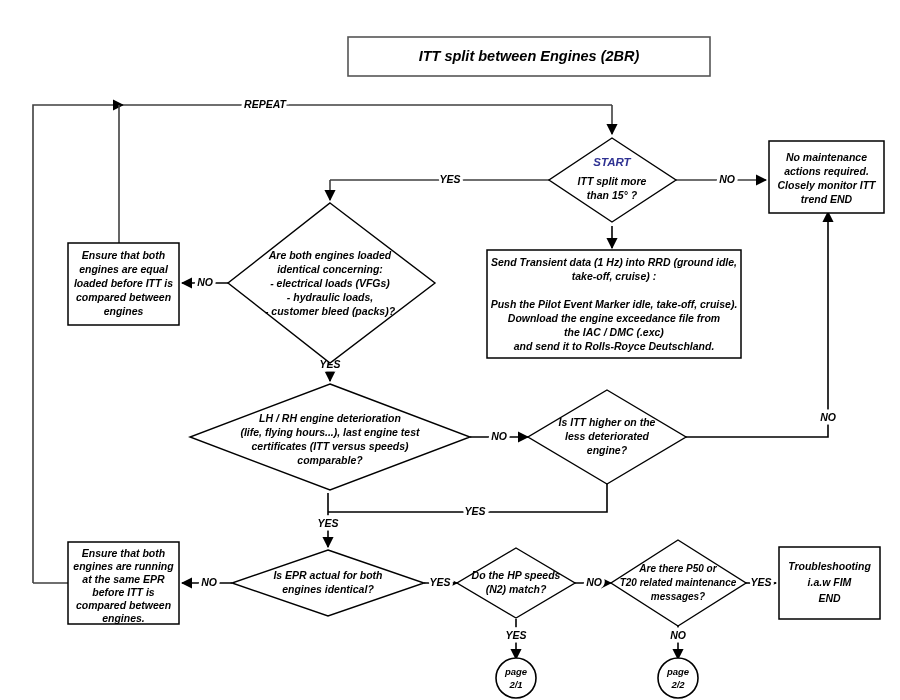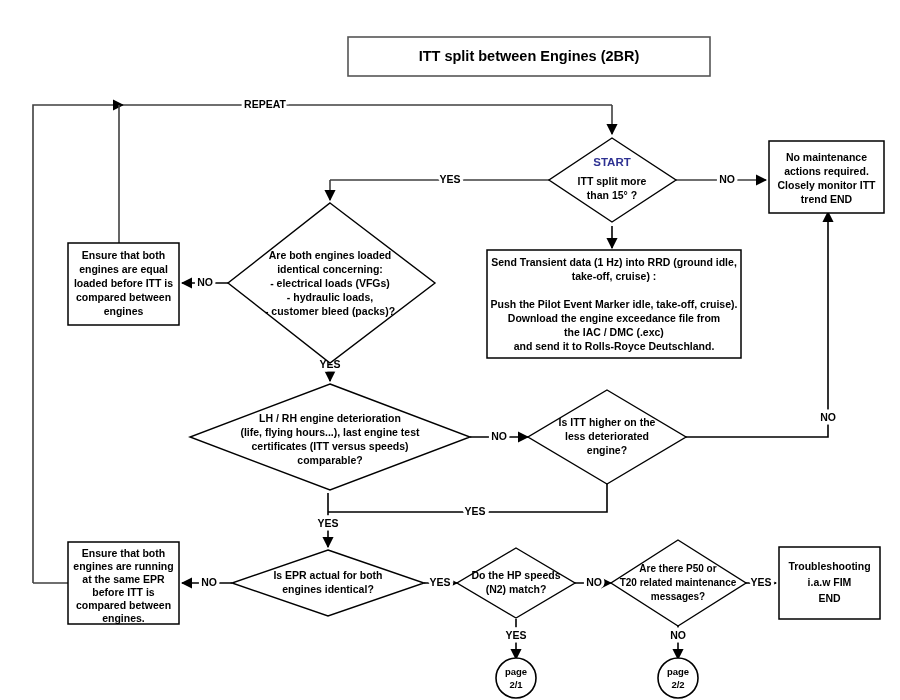--- a/index.html
+++ b/index.html
@@ -10,20 +10,21 @@
   body {
     width: 900px;
     height: 700px;
     font-family: "Liberation Sans", sans-serif;
     overflow: hidden;
   }
   #flowchart-root {
     position: relative;
     width: 900px;
     height: 668px;
+    font-style: italic;
   }
   svg.chart-svg {
     position: absolute;
     left: 0;
     top: 0;
     width: 900px;
     height: 700px;
   }
   .node-shape {
     fill: #ffffff;

